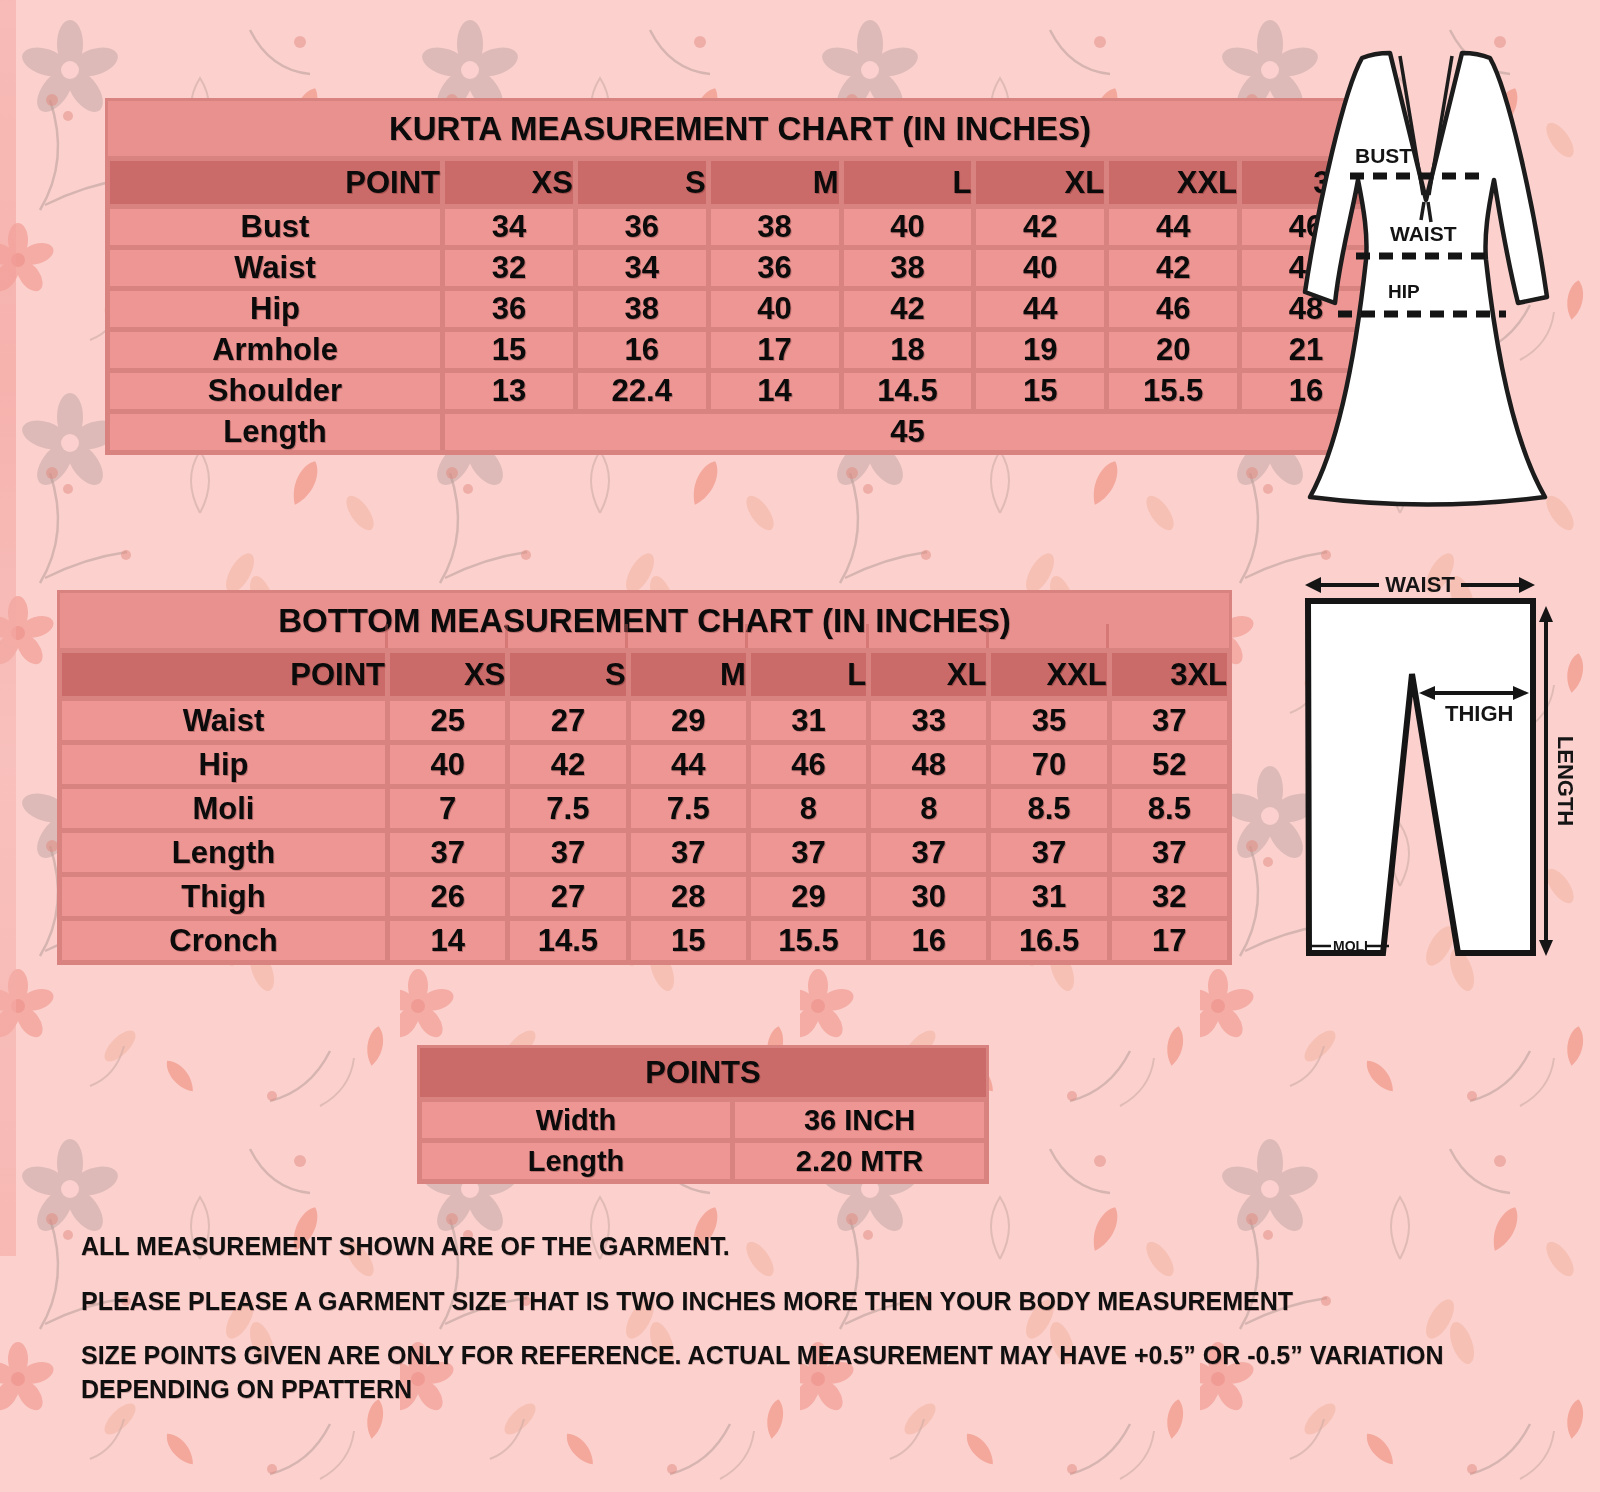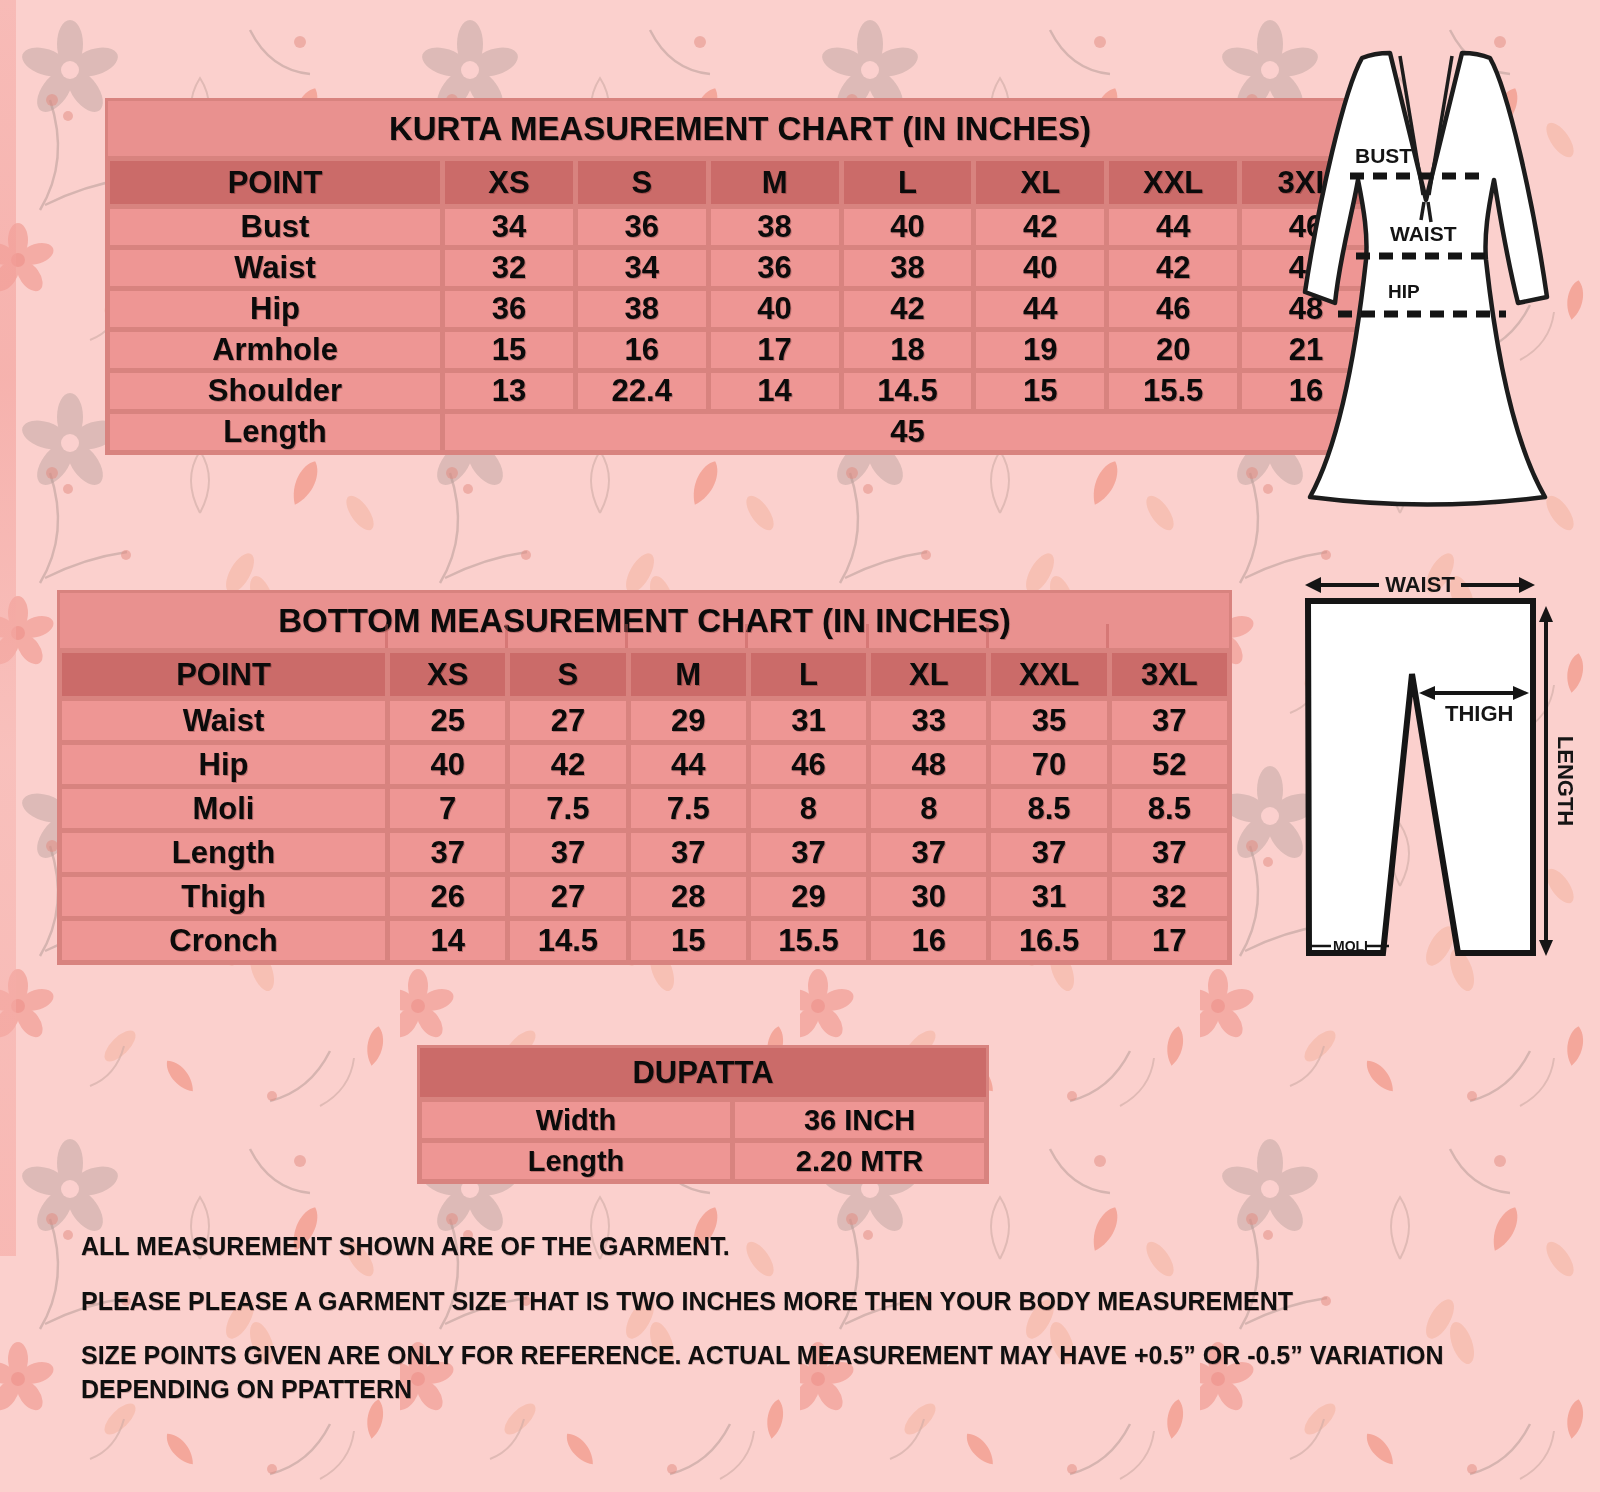--- a/index.html
+++ b/index.html
@@ -18,21 +18,21 @@
   .stubs{position:absolute;left:0;right:0;bottom:0;height:24px;display:grid;
     grid-template-columns:328px repeat(7,1fr);pointer-events:none;}
   .stubs i{border-right:3px solid rgba(190,90,88,.45);}
   .stubs i:last-child{border-right:none;}
 
   table.mtable{width:100%;border-collapse:collapse;table-layout:fixed;}
   .mtable th,.mtable td{border:5px solid var(--table-border,#d8837f);
     background:var(--table-cell-bg,#ee9694);text-align:center;padding:0;
     font-weight:700;font-size:31px;color:var(--text,#0b0b0b);
     text-shadow:1px 1px 0 rgba(60,10,10,.28);}
-  .mtable th{background:var(--table-header-bg,#cb6b69);height:48px;}
+  .mtable th{background:var(--table-header-bg,#cb6b69);height:48px;text-align:right;}
   .kurta td{height:41px;}
   .bottom td{height:44px;}
 
   .kurta{left:105px;top:57px;width:1270px;margin-top:41px;}
   .bottom{left:57px;top:590px;width:1175px;}
   .kurta col.c-label{width:335px;}
   .bottom col.c-label{width:328px;}
 
   .dupatta{left:417px;top:1045px;width:572px;}
   .dupatta .chart-title{height:52px;background:var(--table-header-bg,#cb6b69);font-size:31px;}
@@ -335,21 +335,21 @@
     <text x="273" y="223" font-size="22" font-weight="bold" fill="#151515" text-anchor="middle" transform="rotate(90 273 223)">LENGTH</text>
 
     <g stroke="#151515" stroke-width="2.5">
       <line x1="24" y1="388" x2="46" y2="388"></line>
       <line x1="80" y1="388" x2="104" y2="388"></line>
     </g>
     <text x="48" y="393" font-size="14" font-weight="bold" fill="#151515">MOLI</text>
   </svg>
 
   <section class="chart-block dupatta">
-    <div class="chart-title">DUPATTA</div>
+    <div class="chart-title">POINTS</div>
     <table class="mtable">
       <colgroup>
           <col class="c-label">
           <col>
         </colgroup>
       <tbody>
           <tr>
             <td>Width</td>
             <td>36 INCH</td>
           </tr>

